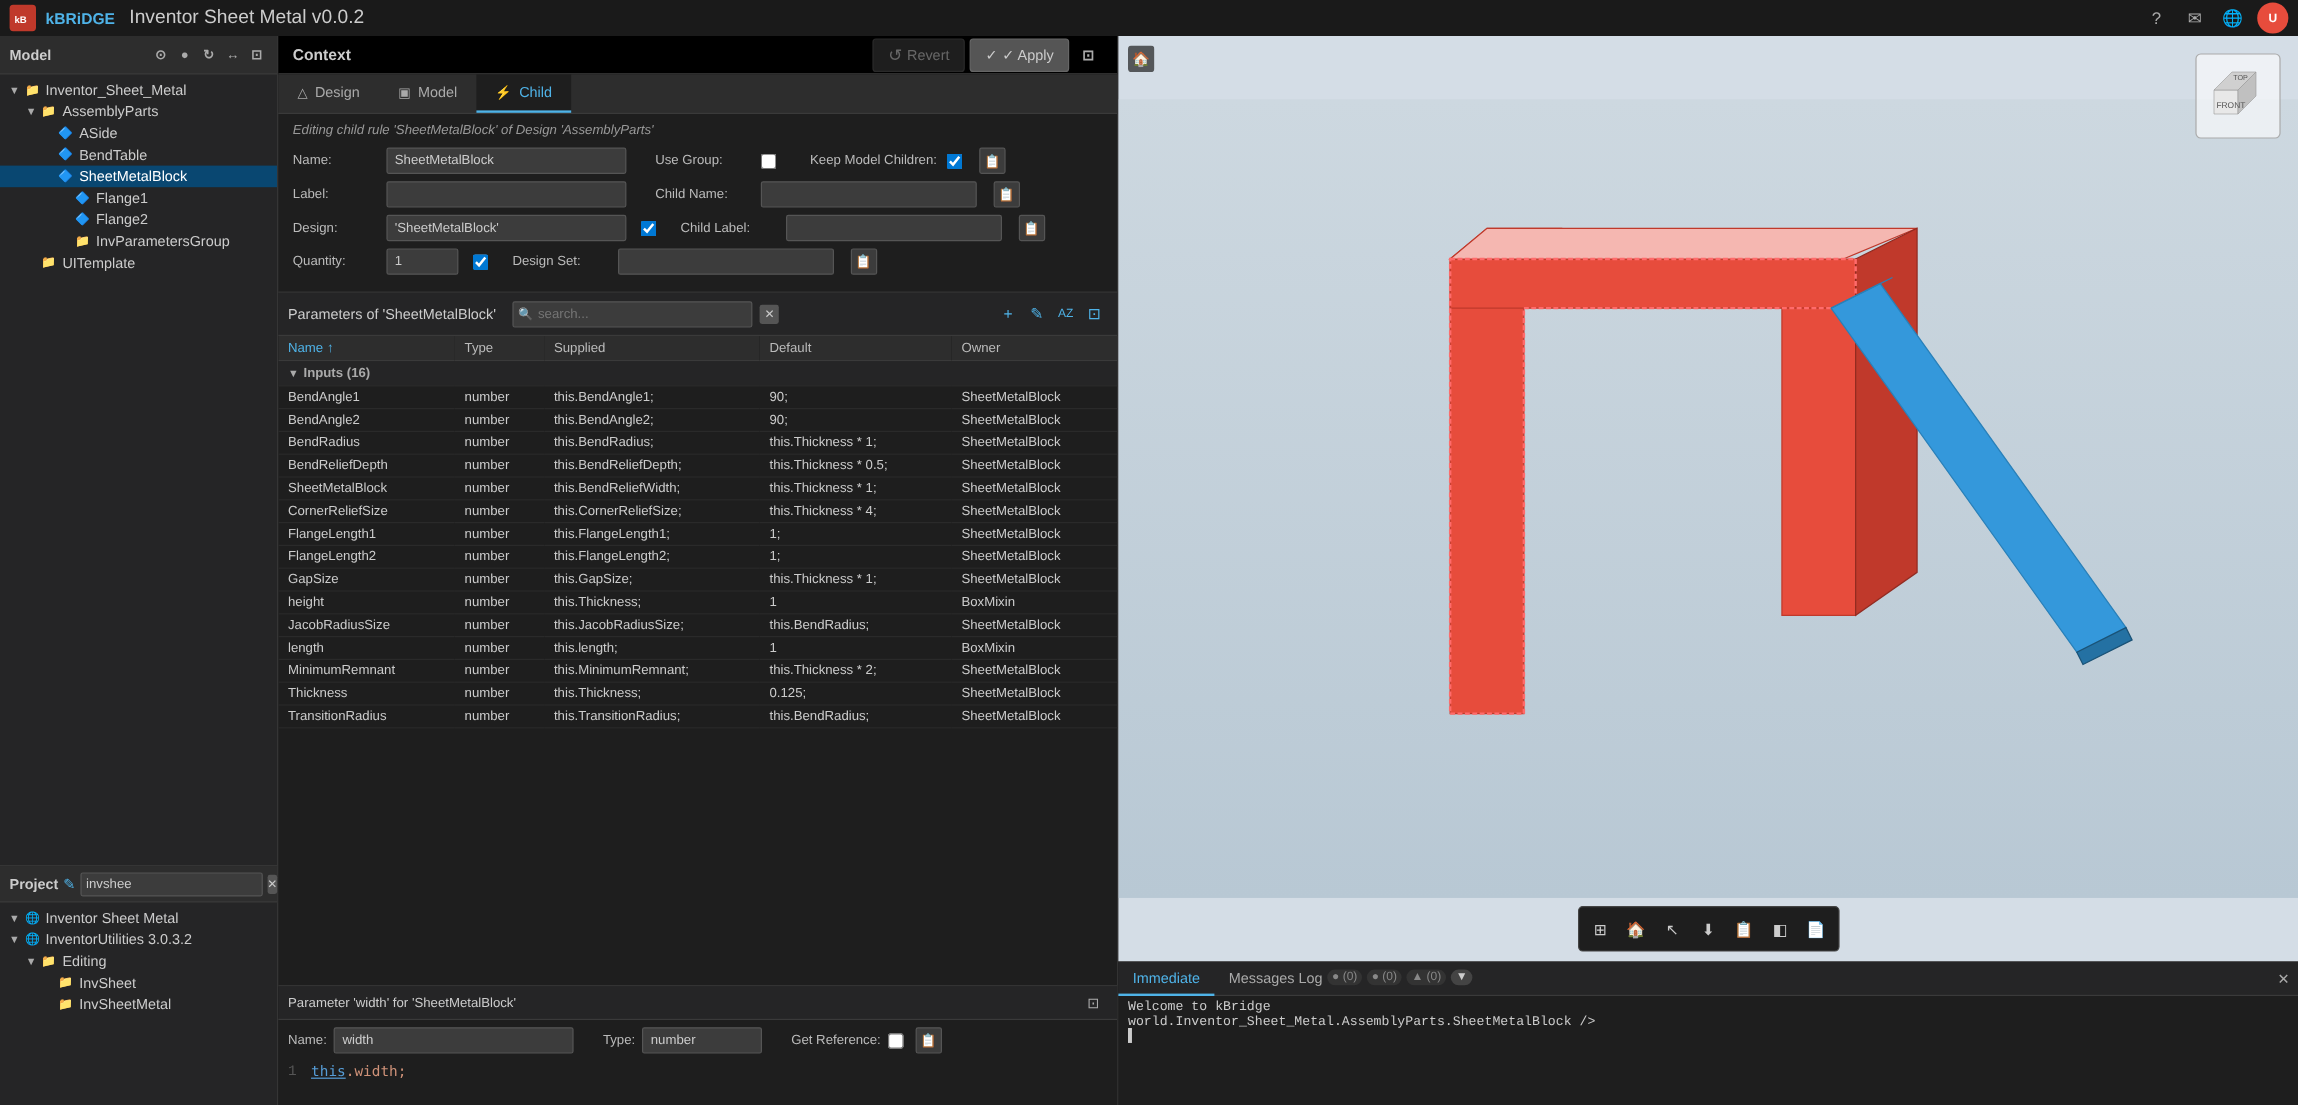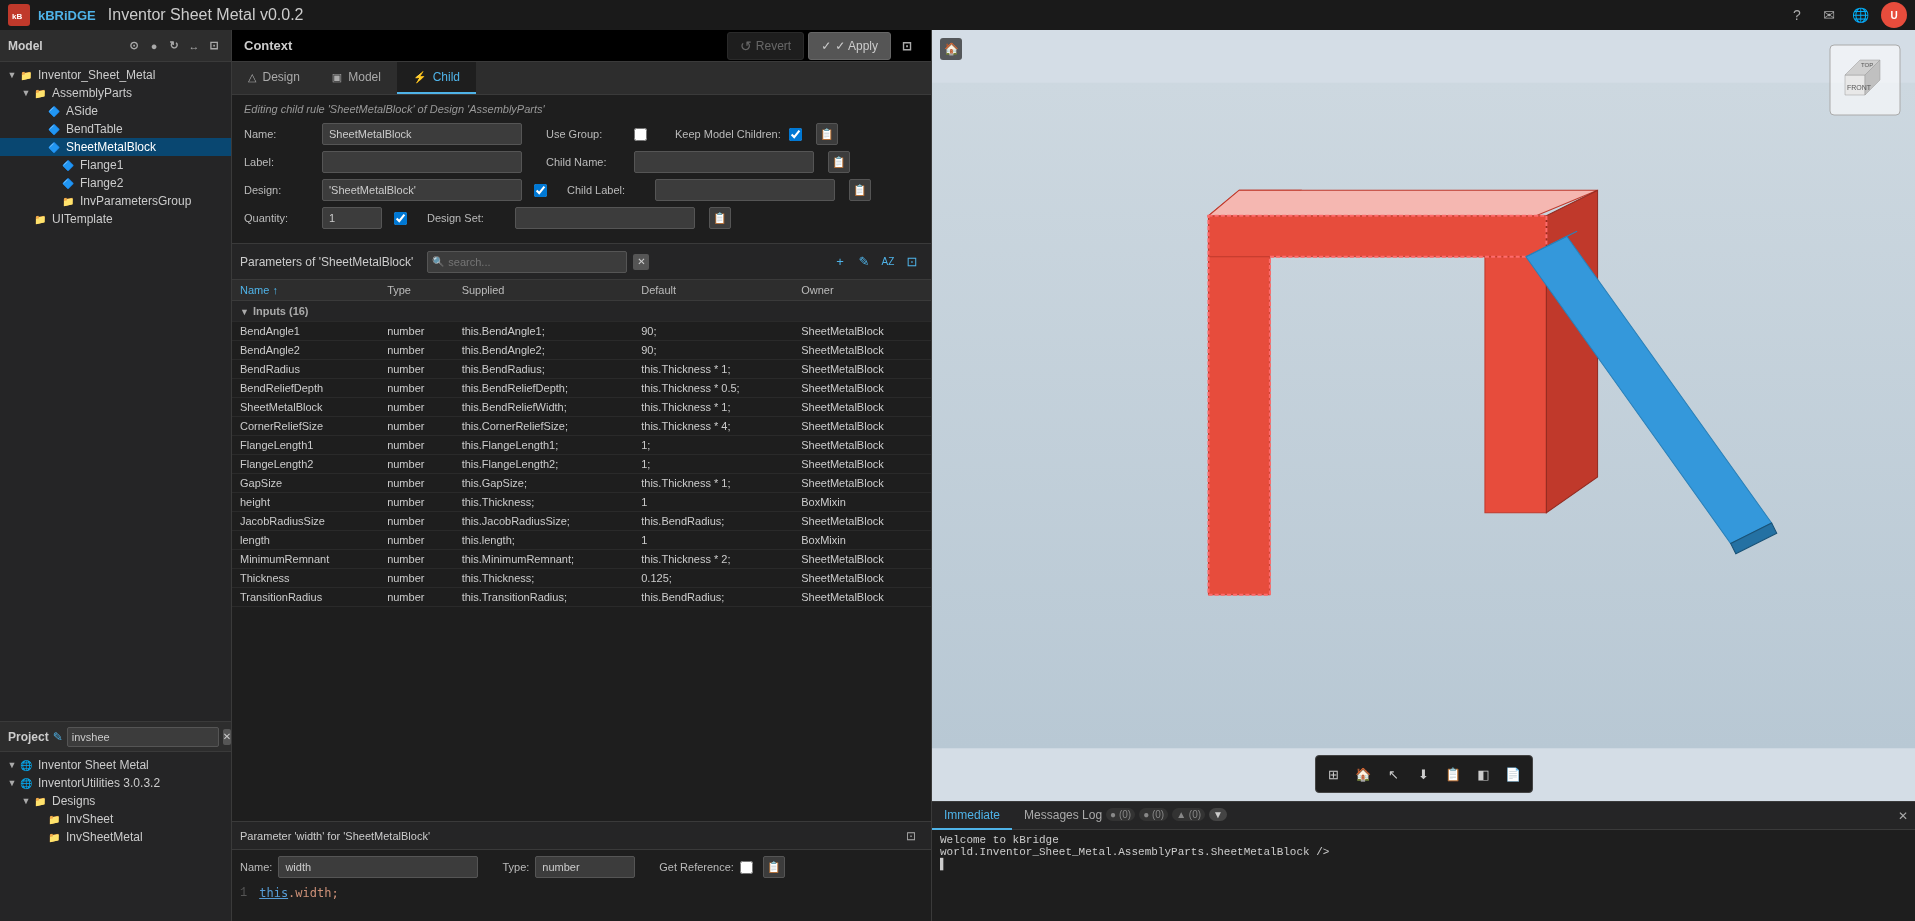--- a/index.html
+++ b/index.html
@@ -238,21 +238,21 @@
             <div class="tree-item">
               <span class="indent" style="width: 0px;"></span>
               <span class="expand-arrow">▼</span>
               <span class="item-icon folder">🌐</span>
               <span>InventorUtilities 3.0.3.2</span>
             </div>
             <div class="tree-item">
               <span class="indent" style="width: 14px;"></span>
               <span class="expand-arrow">▼</span>
               <span class="item-icon folder">📁</span>
-              <span>Designs</span>
+              <span>Editing</span>
             </div>
             <div class="tree-item">
               <span class="indent" style="width: 28px;"></span>
               <span style="width: 12px;"></span>
               <span class="item-icon folder">📁</span>
               <span>InvSheet</span>
             </div>
             <div class="tree-item">
               <span class="indent" style="width: 28px;"></span>
               <span style="width: 12px;"></span>

